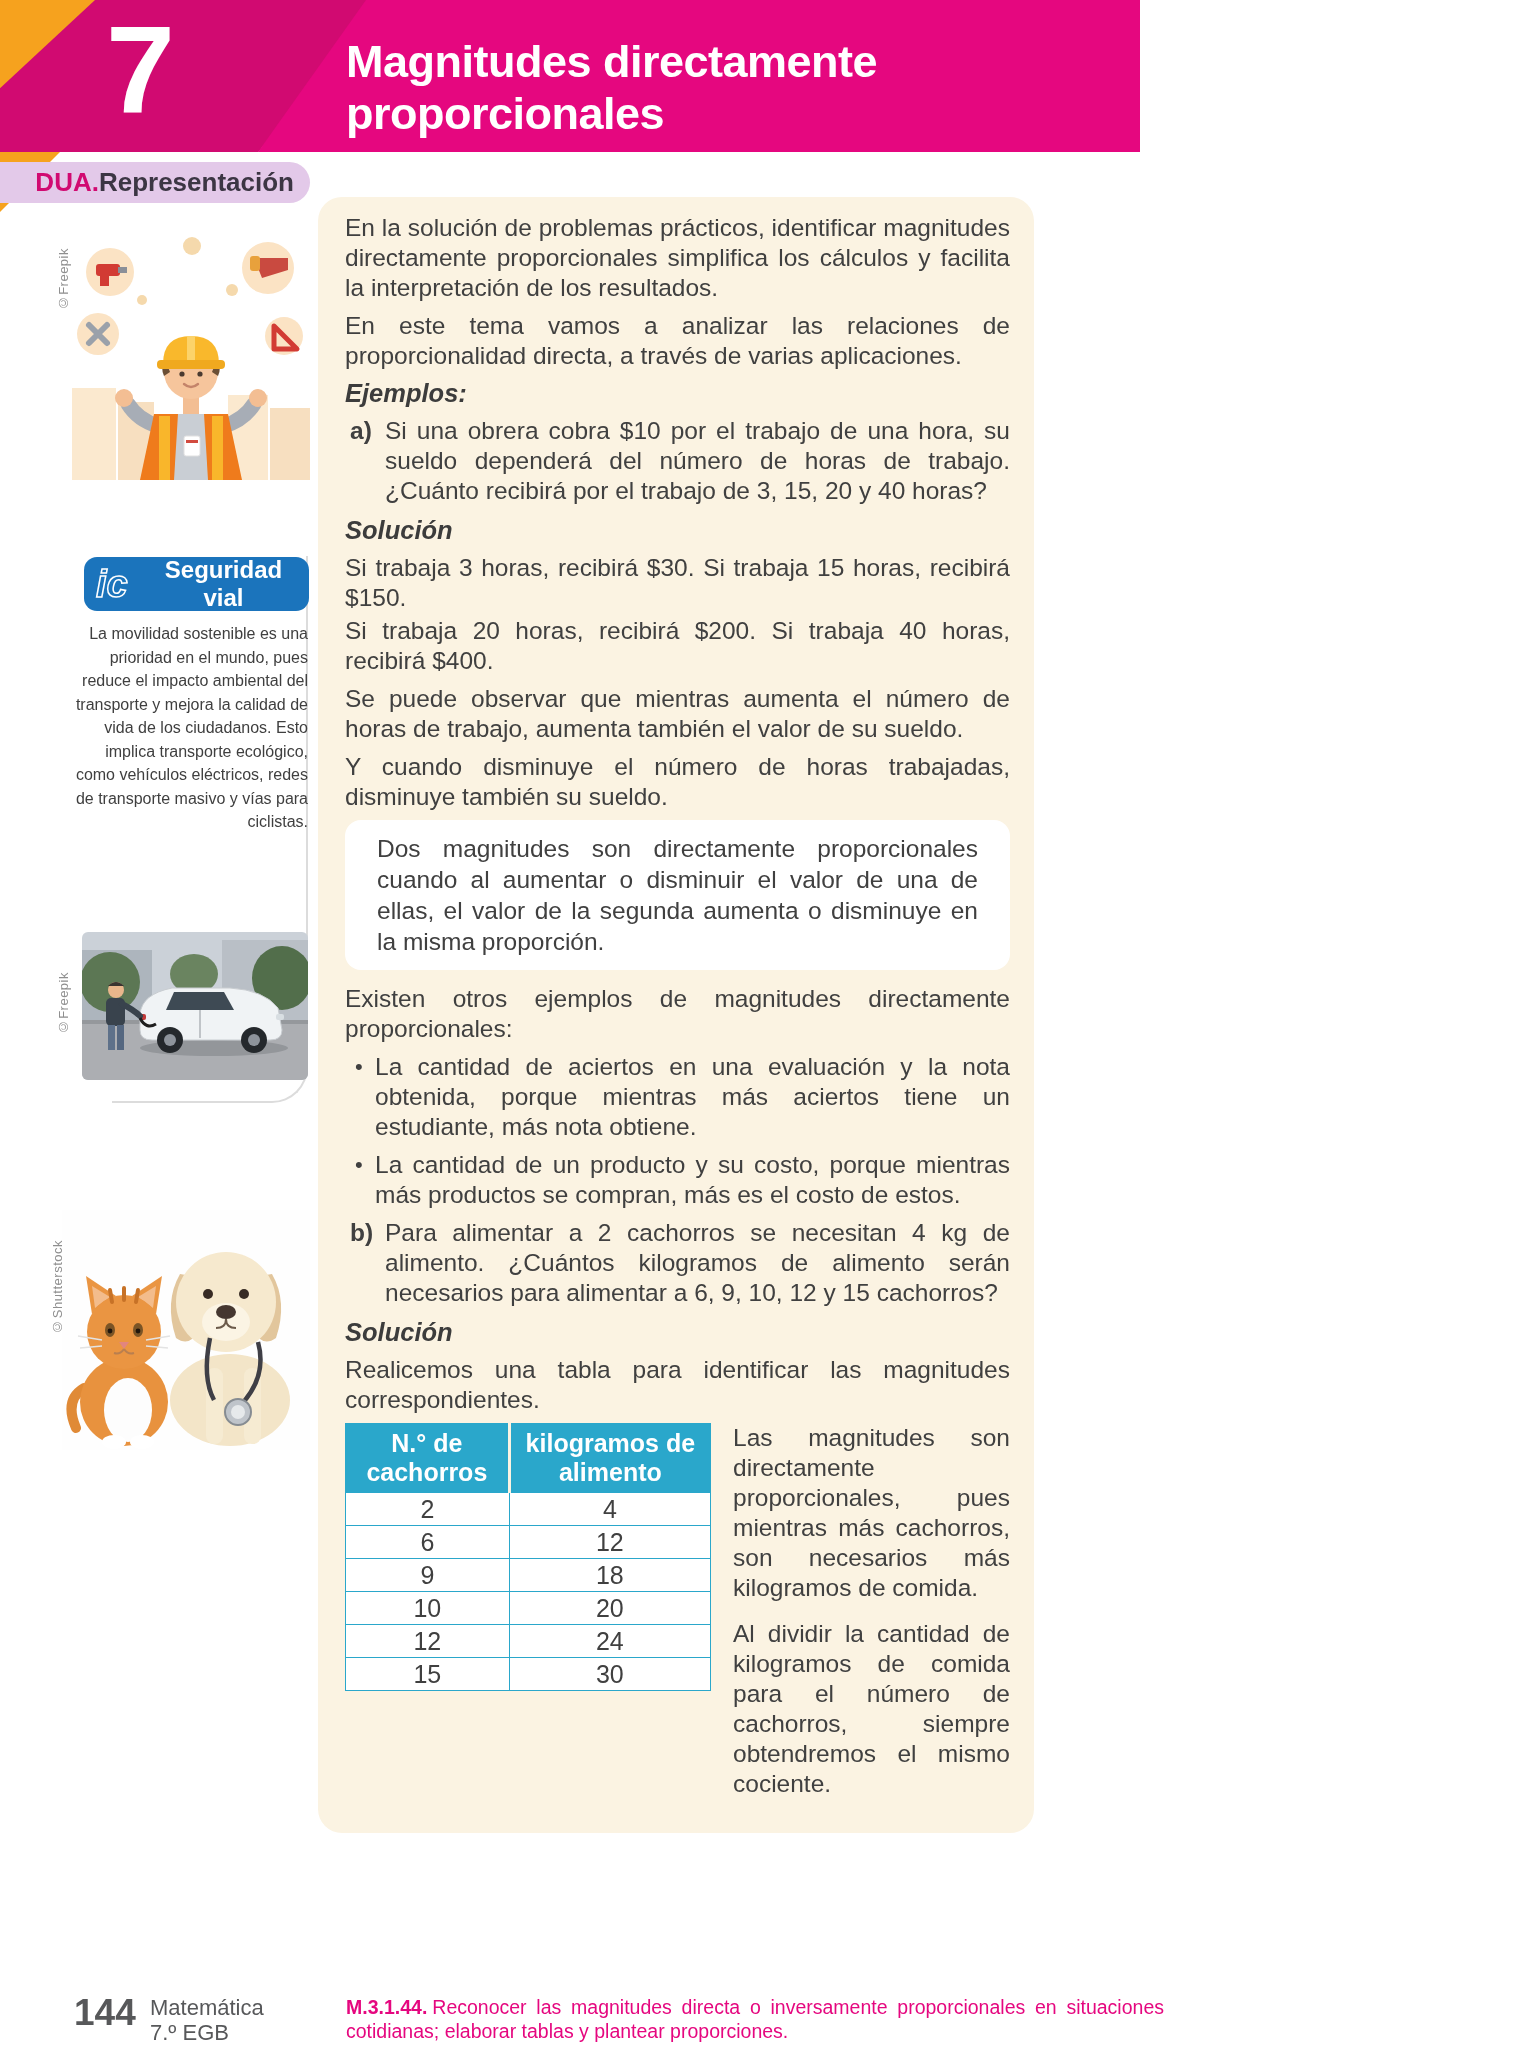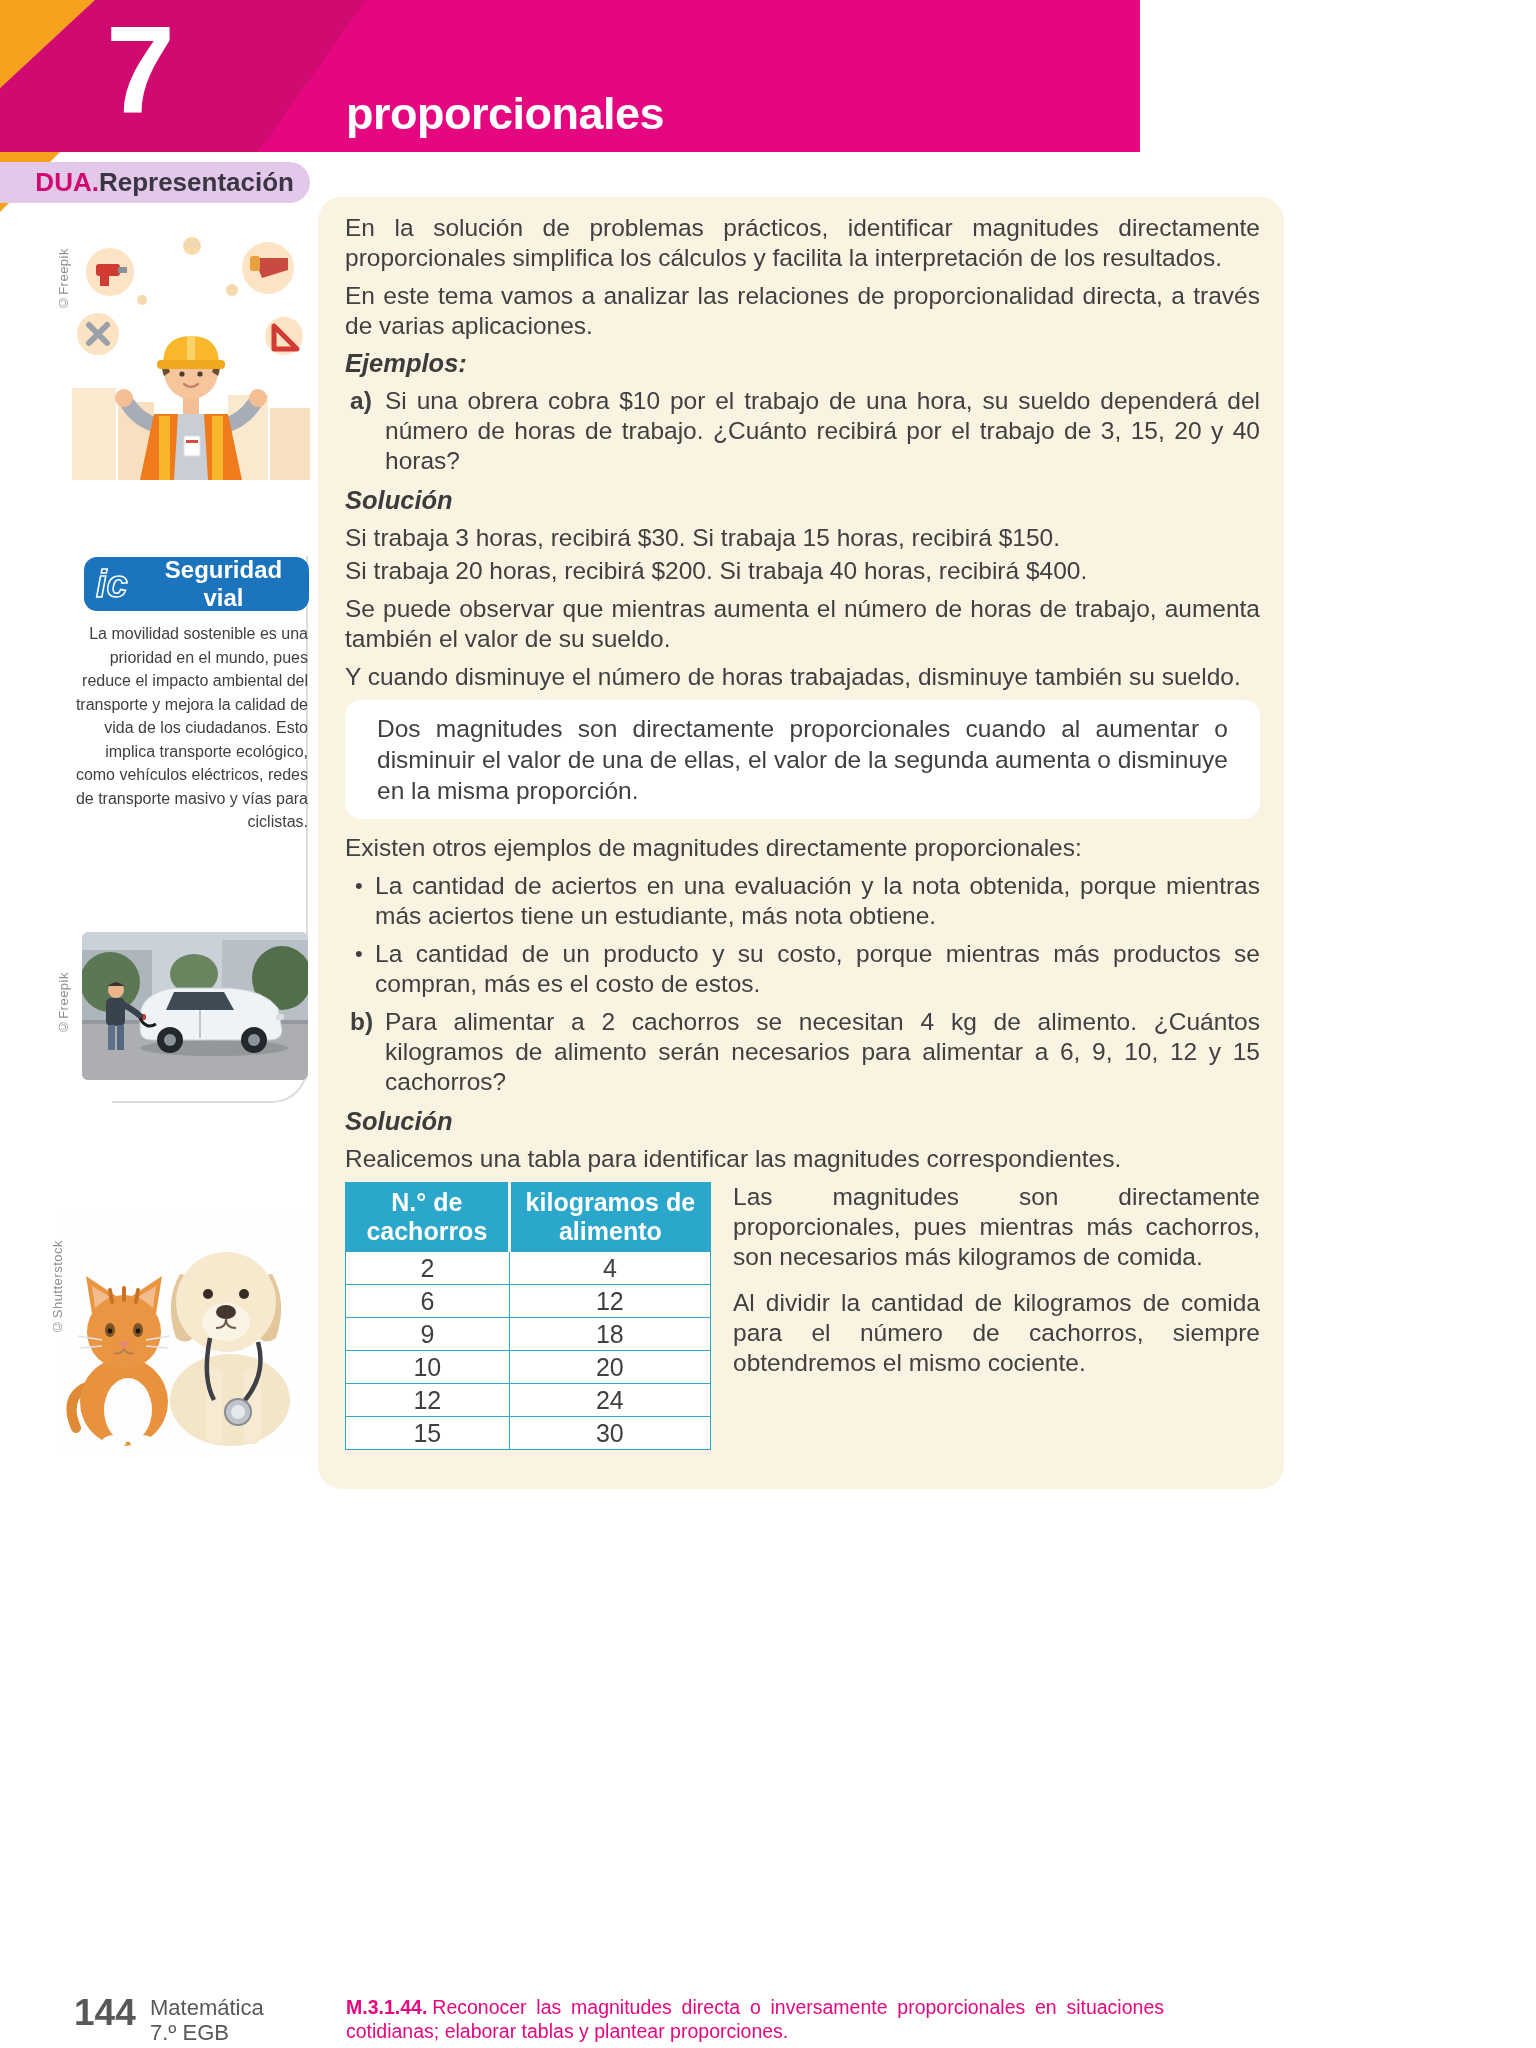--- a/index.html
+++ b/index.html
@@ -38,21 +38,21 @@
   .ill-pets { position:absolute; left:62px; top:1210px; }
   .ic-box { position:absolute; left:84px; top:557px; width:225px; height:54px;
     background:#1B74BC; border-radius:13px; display:flex; align-items:center;
     padding-left:8px; }
   .ic-title { flex:1; text-align:center; color:#fff; font-weight:bold; font-size:24px;
     padding-right:10px; }
   .sidebar-text { position:absolute; left:70px; top:622px; width:238px; font-size:16px;
     line-height:23.5px; text-align:right; color:#3F3F3F; }
 
   
-  .content-panel { position:absolute; left:318px; top:197px; width:966px; min-height:1292px;
+  .content-panel { position:absolute; left:318px; top:197px; width:716px; min-height:1292px;
     background:#FBF3E2; border-radius:24px; padding:16px 24px 18px 27px; }
   .content-panel p.body { font-size:24.5px; line-height:30px; text-align:justify;
     margin:0 0 8px; color:#404040; }
   .heading-italic { font-weight:bold; font-style:italic; font-size:25.5px;
     margin:2px 0 8px; color:#3C3C3C; }
   .lettered { position:relative; padding-left:40px; margin-bottom:10px; }
   .lettered .lbl { position:absolute; left:5px; top:0; font-weight:bold; font-size:24.5px;
     line-height:30px; }
   .lettered .txt { display:block; font-size:24.5px; line-height:30px; text-align:justify; }
   .def-box { background:#fff; border-radius:16px; padding:13px 32px; margin:6px 0 14px; }
@@ -81,21 +81,21 @@
 </style>
 </head>
 <body>
 
 <div class="page">
 
   <div class="tri-orange"></div>
   <div class="band-dark"></div>
   <div class="band-main"></div>
   <div class="unit-number">7</div>
-  <h1 class="page-title"><br><span>proporcionales</span></h1>
+  <h1 class="page-title"><span>Magnitudes directamente</span><br><span>proporcionales</span></h1>
   <div class="dua-badge">
     <b class="dua-bold">DUA.</b>
       <span class="dua-rest"> Representación</span>
   </div>
 
   <div class="sidebar-frame"></div>
 
   <div class="credit credit-worker">©Freepik</div>
 
   <svg class="ill-worker" width="238" height="250" viewBox="0 0 238 250">

